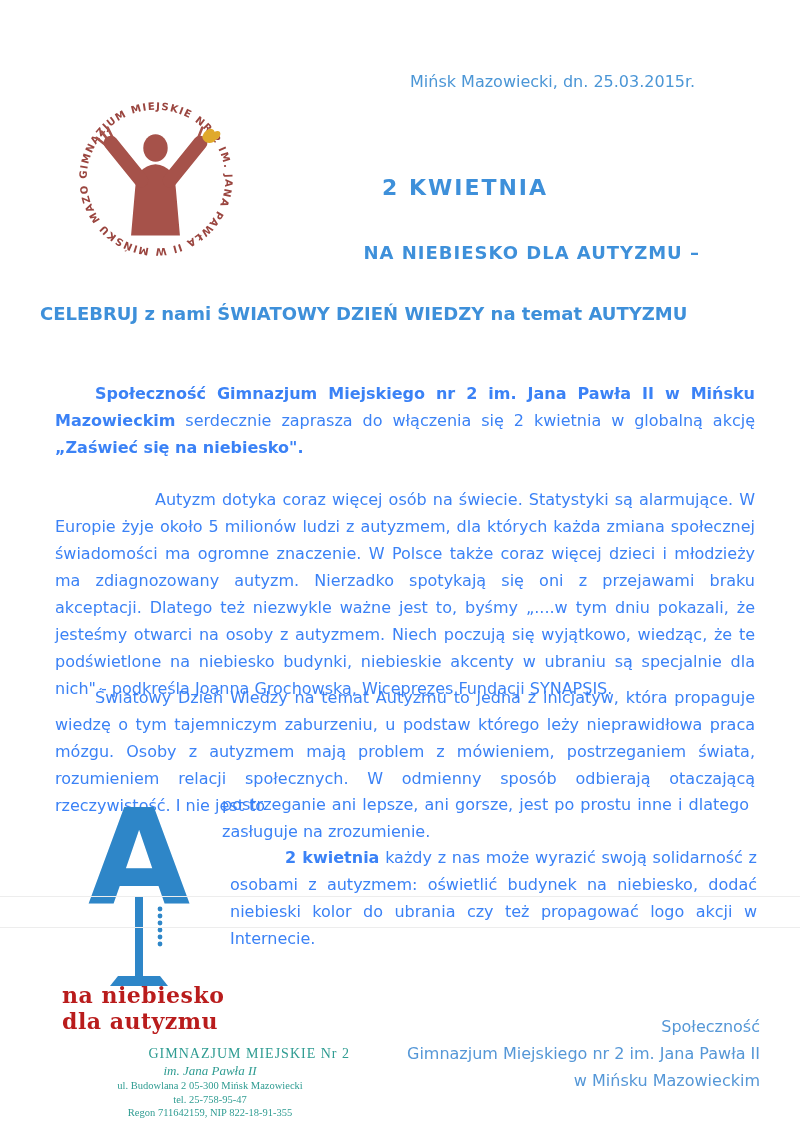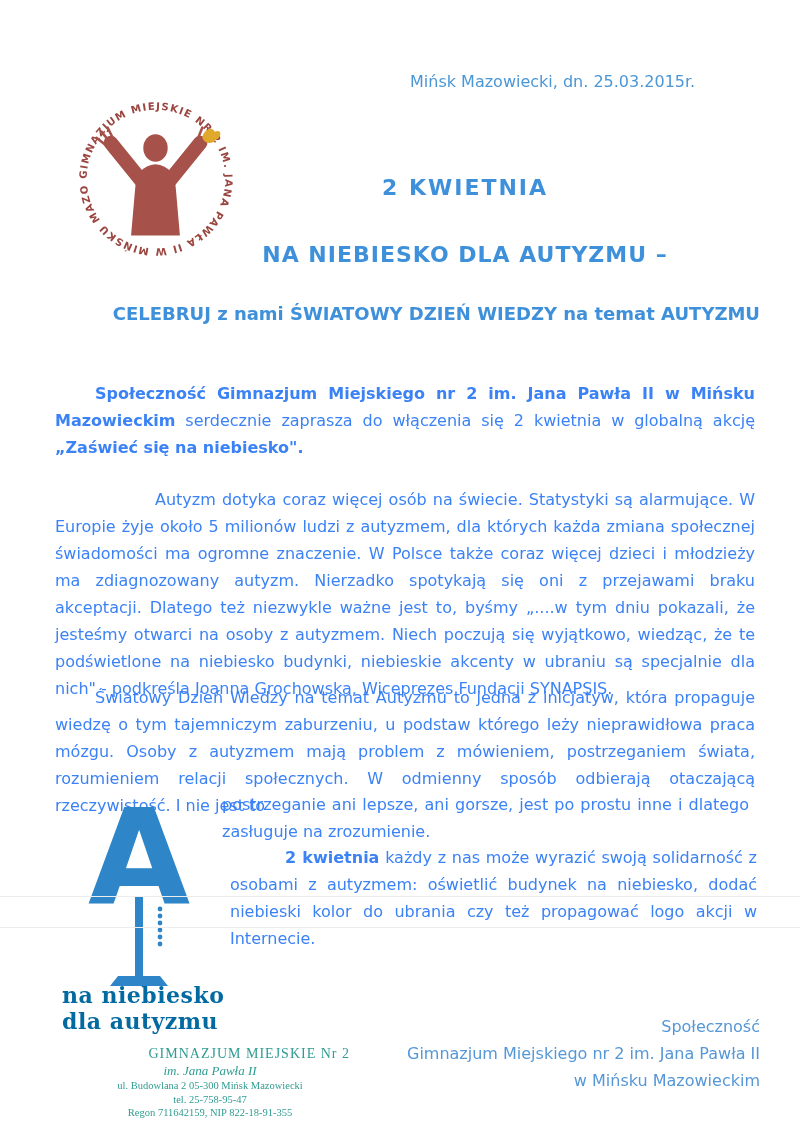--- a/index.html
+++ b/index.html
@@ -2,35 +2,35 @@
 <html><head>
 <meta charset="utf-8">
 <style>
   html,body{margin:0;padding:0;background:#ffffff;}
   .page{position:relative;width:800px;height:1132px;background:#ffffff;overflow:hidden;
         font-family:"DejaVu Sans",sans-serif;border-radius:32px;}
   .date{position:absolute;top:72px;left:410px;width:310px;font-size:16px;color:#4b96d6;}
   .school-logo{position:absolute;top:95px;left:72px;width:168px;height:168px;}
   .h1{position:absolute;top:175px;left:230px;width:470px;text-align:center;
       font-size:22px;font-weight:bold;letter-spacing:2px;color:#3e90da;}
-  .h2{position:absolute;top:242px;left:230px;width:470px;text-align:center;
-      font-size:22px;font-weight:bold;letter-spacing:1px;color:#3e90da;}
-  .h3{position:absolute;top:303px;left:40px;width:720px;text-align:right;
+  .h2{position:absolute;top:242px;left:230px;width:470px;text-align:right;
+      font-size:18px;font-weight:bold;letter-spacing:1px;color:#3e90da;}
+  .h3{position:absolute;top:303px;left:40px;width:720px;text-align:left;
       font-size:18px;font-weight:bold;color:#3e90da;}
   .par{position:absolute;left:55px;width:700px;font-size:16px;line-height:27px;
        color:#3b82f6;text-align:justify;margin:0;}
   .p1{top:380px;text-indent:40px;}
   .p2{top:486px;text-indent:100px;}
   .p3{top:684px;text-indent:40px;}
   .p3w{top:791px;left:222px;width:527px;}
   .p4{top:844px;left:230px;width:527px;text-indent:55px;}
   .b{font-weight:bold;}
   .lamp{position:absolute;top:797px;left:62px;width:154px;height:192px;}
   .caption{position:absolute;top:982px;left:62px;font-family:"DejaVu Serif",serif;
-           font-weight:bold;font-size:22px;line-height:26px;color:#0369a1;letter-spacing:0.5px;}
+           font-weight:bold;font-size:22px;line-height:26px;color:#b91c1c;letter-spacing:0.5px;}
   .stamp{position:absolute;top:1046px;left:70px;width:280px;text-align:center;
          color:#2f9c92;font-family:"Liberation Serif",serif;}
   .stamp .s1{font-size:14px;letter-spacing:1px;text-align:right;}
   .stamp .s2{font-style:italic;font-size:13px;line-height:17px;}
   .stamp .s3,.stamp .s4,.stamp .s5{font-size:10.5px;line-height:13.5px;}
   .sig{position:absolute;top:1013px;right:40px;text-align:right;font-size:16px;
        line-height:27px;color:#5597d7;}
   .scanline{position:absolute;left:0;width:800px;height:1px;background:#ededed;}
   .sl1{top:896px;}
   .sl2{top:927px;}

